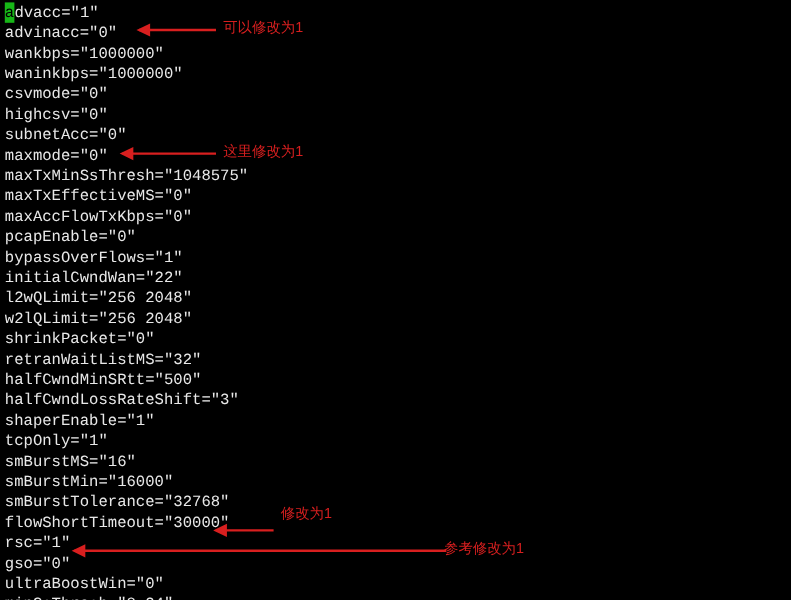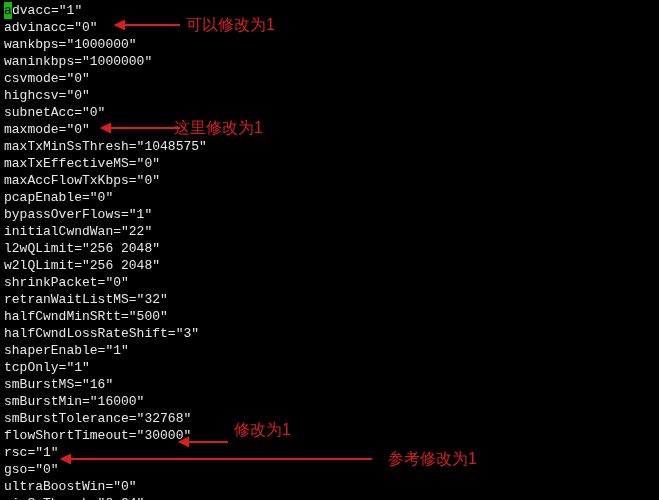--- a/index.html
+++ b/index.html
@@ -33,21 +33,21 @@
     left: 0;
     top: 0;
     width: 659px;
     height: 500px;
     pointer-events: none;
   }
   .anno-label {
     position: absolute;
     color: #d81f1f;
     font-family: "Microsoft YaHei", sans-serif;
-    font-size: 16px;
+    font-size: 12px;
     font-weight: 500;
     text-align: center;
   }
   .arrow {
     stroke: #d81f1f;
     stroke-width: 2;
     fill: #d81f1f;
   }
 </style>
 </head>
@@ -100,17 +100,17 @@
         <line x1="228" y1="442" x2="180" y2="442" stroke="#d81f1f" stroke-width="2"></line>
         <polygon points="180,442 188.10871981112177,438.095046347942 188.10871981112177,445.904953652058" fill="#d81f1f"></polygon>
       </g>
       <g class="arrow">
         <line x1="372" y1="459" x2="62" y2="459" stroke="#d81f1f" stroke-width="2"></line>
         <polygon points="62,459 70.10871981112177,455.095046347942 70.10871981112177,462.904953652058" fill="#d81f1f"></polygon>
       </g>
     </svg>
   <div id="anno-labels">
       <div class="anno-label" style="left: 186px; top: 15px;">可以修改为1</div>
-      <div class="anno-label" style="left: 174px; top: 118px;">这里修改为1</div>
+      <div class="anno-label" style="left: 186px; top: 118px;">这里修改为1</div>
       <div class="anno-label" style="left: 234px; top: 420px;">修改为1</div>
-      <div class="anno-label" style="left: 388px; top: 449px;">参考修改为1</div>
+      <div class="anno-label" style="left: 370px; top: 449px;">参考修改为1</div>
     </div>
 </div>
 
 </body></html>

